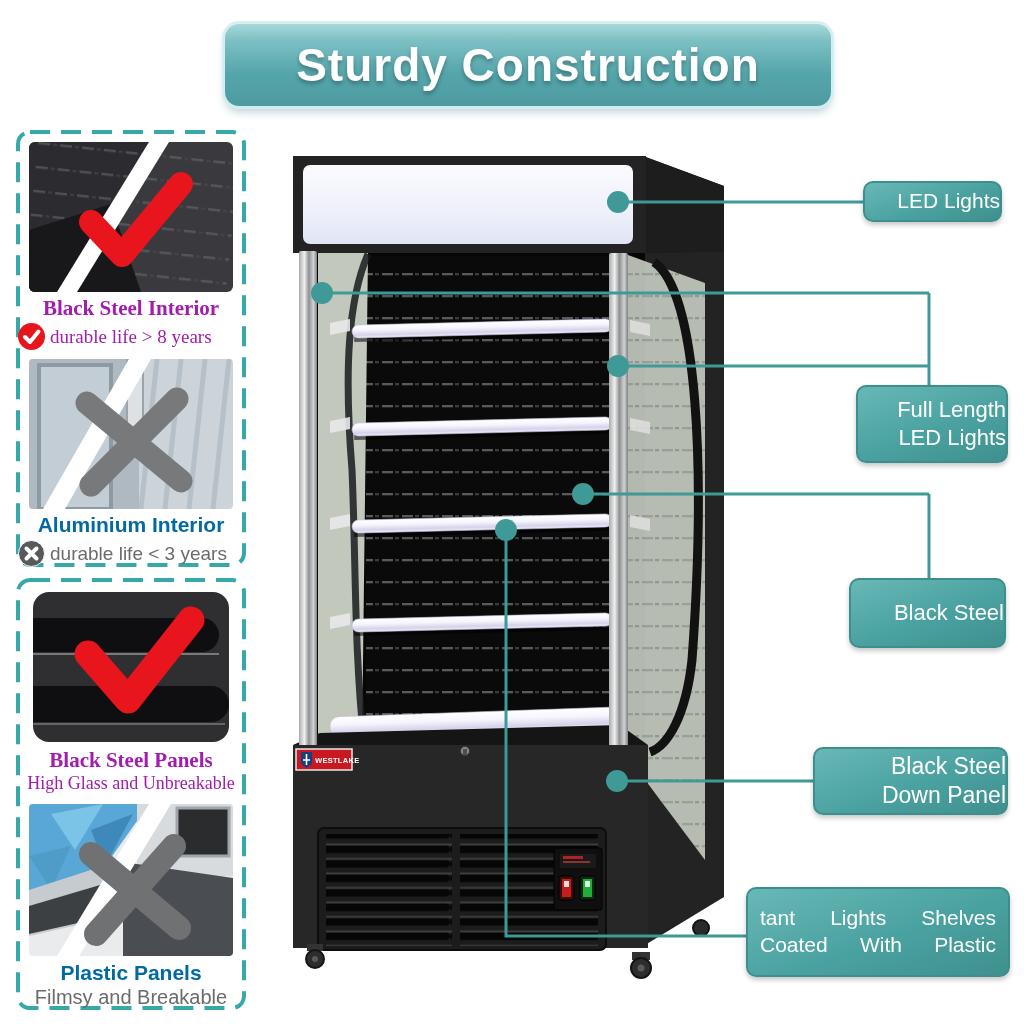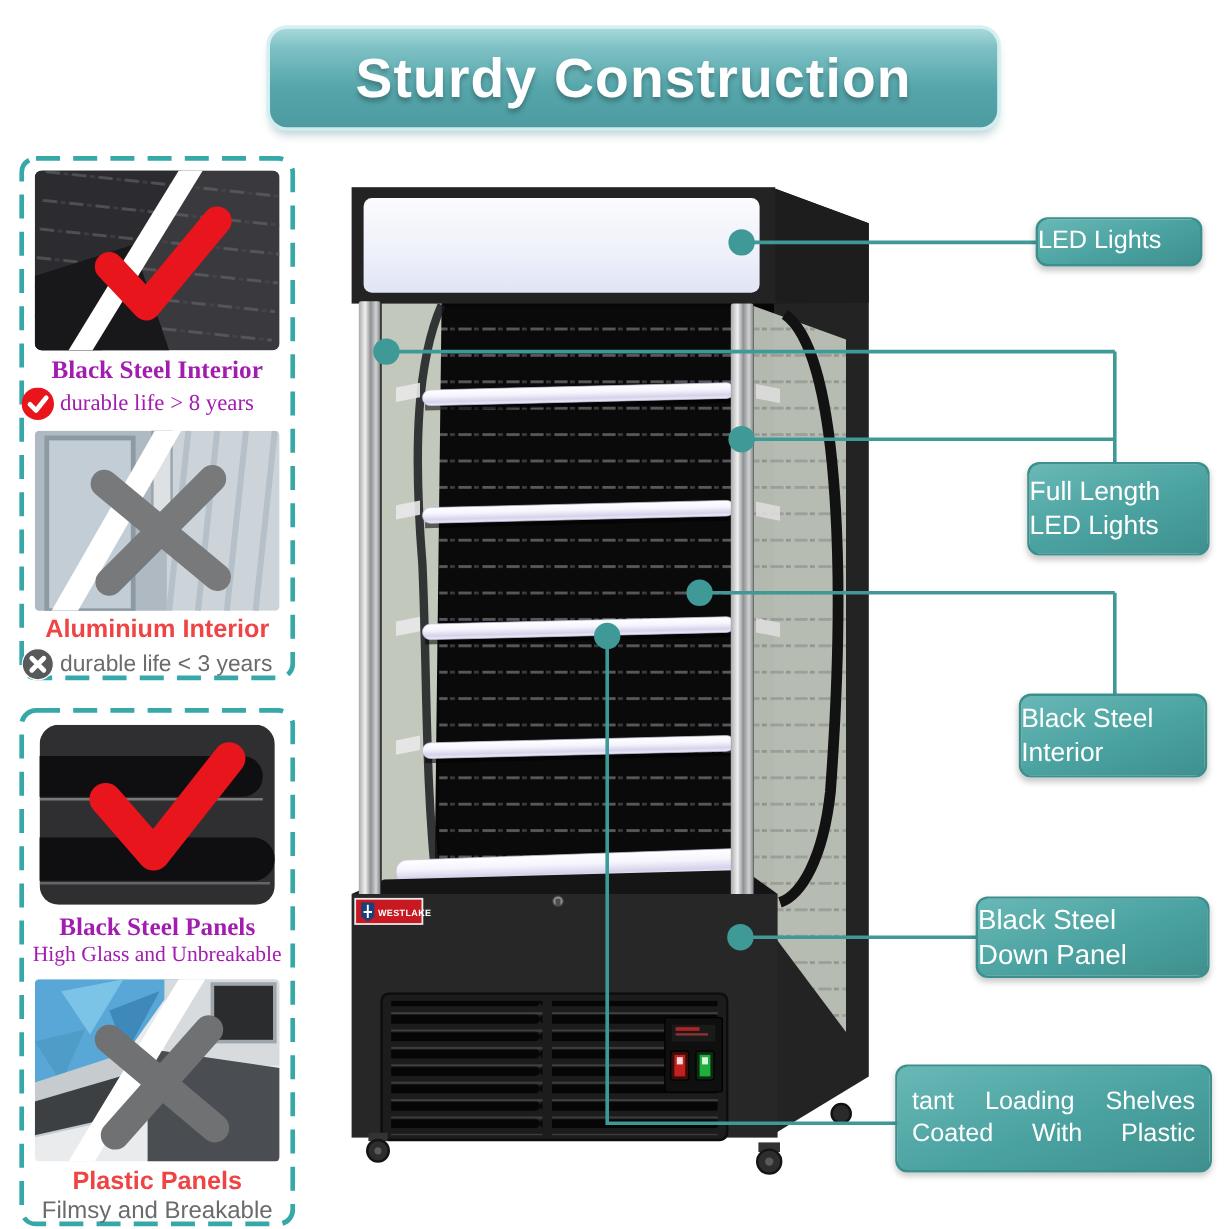--- a/index.html
+++ b/index.html
@@ -13,32 +13,32 @@
     display:flex;align-items:center;justify-content:center;margin-left:40px;}
   .banner span{color:#ffffff;font-size:46px;font-weight:bold;letter-spacing:1px;
     text-shadow:0 3px 4px rgba(0,0,0,.28);}
 
   
   .cmp-group{position:absolute;left:16px;width:230px;}
   .cmp-group .dash-border{position:absolute;left:0;top:0;pointer-events:none;}
   .cmp-content{position:relative;display:flex;flex-direction:column;align-items:center;padding-top:12px;}
   .cmp-photo{display:block;}
   .cmp-title{font-weight:bold;font-size:21px;line-height:24px;margin-top:4px;text-align:center;width:100%;}
-  .red{color:#a21caf;font-family:Liberation Serif, serif;} .gray-d{color:#ef4444;} .gray-m{color:#6a6b6d;}
+  .red{color:#a21caf;font-family:Liberation Serif, serif;} .gray-d{color:#0369a1;} .gray-m{color:#6a6b6d;}
   .cmp-sub-row{display:flex;align-items:center;width:100%;padding-left:2px;box-sizing:border-box;margin-top:3px;text-align:right;}
   .cmp-sub-row .vicon{flex:0 0 27px;height:27px;margin-right:5px;}
   .cmp-sub{font-size:19px;}
   .cmp-sub-center{font-size:18px;text-align:center;width:100%;margin-top:1px;}
 
   
   .callout{position:absolute;border-radius:10px;border:2px solid #3c8f8d;box-sizing:border-box;
     background:linear-gradient(160deg,#68b8b6 0%,#4aa2a0 55%,#3f908e 100%);
     box-shadow:0 3px 5px rgba(0,0,0,.22);
     color:#ffffff;display:flex;flex-direction:column;align-items:center;justify-content:center;
-    text-align:left;line-height:1.28;}
+    text-align:right;line-height:1.28;}
   .callout div{width:100%;}
   .callout.justify{align-items:stretch;text-align:left;padding:8px 12px;}
   .callout.justify div{text-align:justify;text-align-last:justify;}
 
   svg text{font-family:"Liberation Sans", sans-serif;}
 </style>
 </head>
 <body>
 
 <div id="stage">
@@ -109,21 +109,21 @@
       <div class="cmp-sub-row">
         <svg class="vicon" viewBox="0 0 27 27">
           <circle cx="13.5" cy="13.5" r="13" fill="#58595b" stroke="#ffffff" stroke-width="1"></circle>
           <path d="M8.5,8.5 L18.5,18.5 M18.5,8.5 L8.5,18.5" stroke="#ffffff" stroke-width="4" stroke-linecap="round"></path>
         </svg>
         <span class="cmp-sub gray-m">durable life &lt; 3 years</span>
       </div>
     </div>
   </div>
 
-  <div class="cmp-group" style="top:590px;height:432px;">
+  <div class="cmp-group" style="top:578px;height:432px;">
     <svg class="dash-border" width="230" height="432">
       <rect x="2" y="2" width="226" height="428" rx="12" fill="none" stroke="#35a8a7" stroke-width="4" stroke-dasharray="20 11"></rect>
     </svg>
     <div class="cmp-content" style="padding-top:14px;">
 
       <svg class="cmp-photo" width="196" height="150" viewBox="0 0 196 150">
         <defs>
             <clipPath id="r3">
               <rect x="0" y="0" width="196" height="150" rx="16"></rect>
             </clipPath>
@@ -322,26 +322,25 @@
     <div>LED Lights</div>
   </div>
 
   <div class="callout" style="left:856px;top:385px;width:152px;height:78px;font-size:22px;">
     <div>Full Length</div>
     <div>LED Lights</div>
   </div>
 
   <div class="callout" style="left:849px;top:578px;width:157px;height:70px;font-size:22px;">
     <div>Black Steel</div>
-    <div>Interior</div>
   </div>
 
   <div class="callout" style="left:813px;top:747px;width:195px;height:68px;font-size:23px;">
     <div>Black Steel</div>
     <div>Down Panel</div>
   </div>
 
   <div class="callout justify" style="left:746px;top:887px;width:264px;height:90px;font-size:21px;">
-    <div>tant Loading Shelves</div>
+    <div>tant Lights Shelves</div>
     <div>Coated With Plastic</div>
   </div>
 
 </div>
 
 </body></html>

